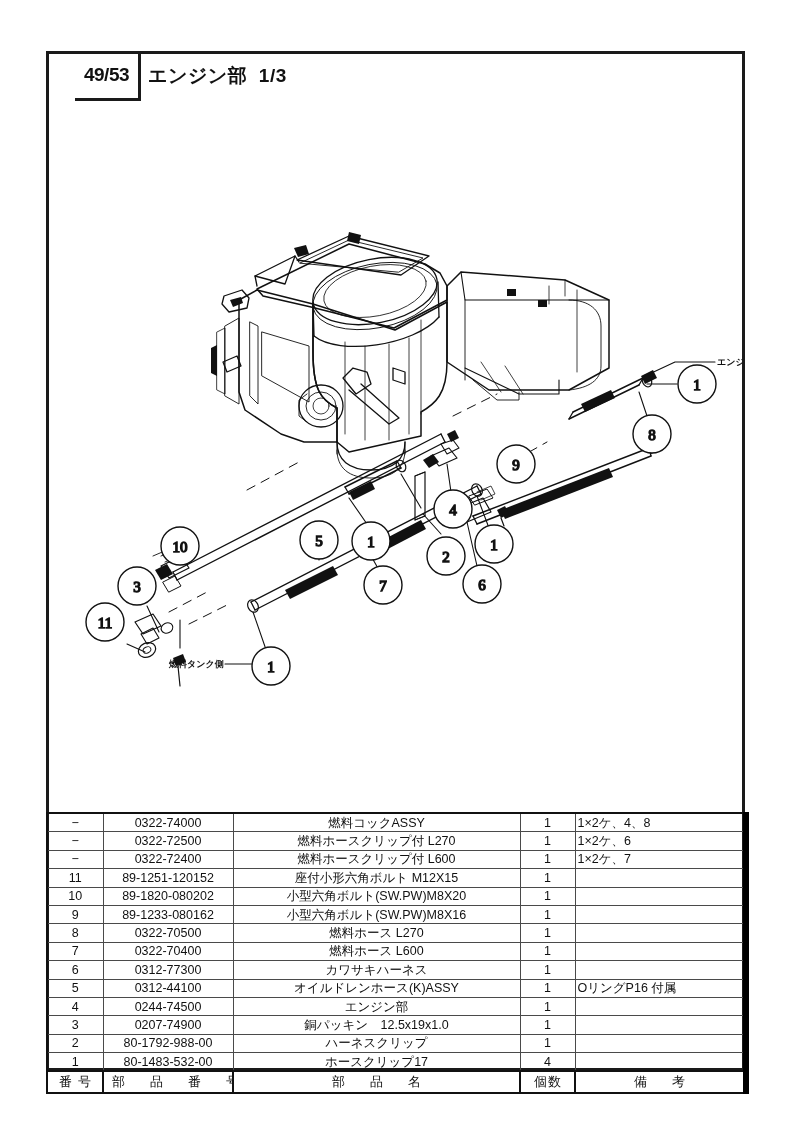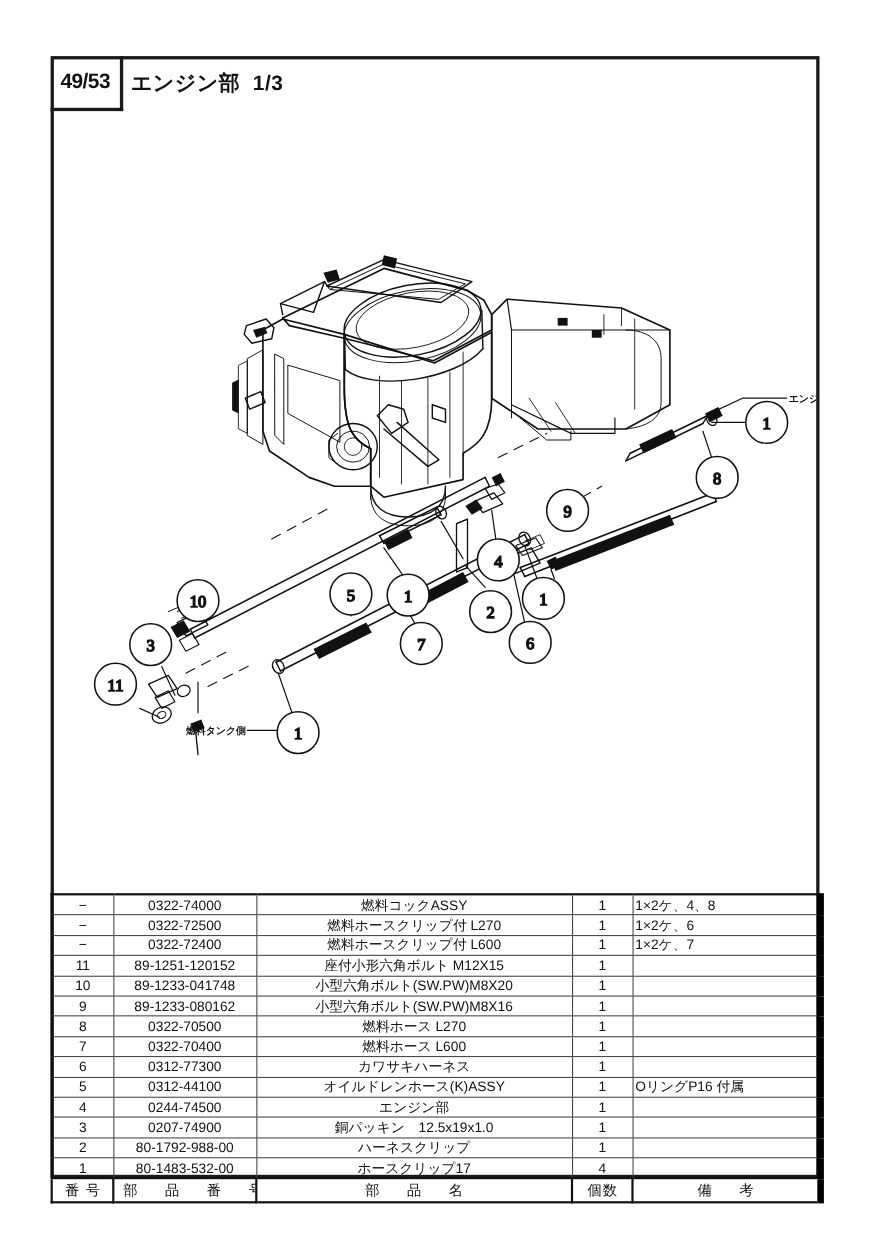--- a/index.html
+++ b/index.html
@@ -28,20 +28,21 @@
   }
 
   
   #title-block {
     position: absolute;
     left: 46px;
     top: 51px;
     height: 50px;
     display: flex;
     align-items: stretch;
+    padding-left: 29px;
   }
   #page-number-cell {
     width: 66px;
     border-right: 3px solid #1a1a1a;
     border-bottom: 3px solid #1a1a1a;
     display: flex;
     align-items: center;
     justify-content: center;
     font-weight: bold;
     font-size: 19px;
@@ -405,21 +406,21 @@
         </tr>
         <tr>
           <td class="no">11</td>
           <td class="pn">89-1251-120152</td>
           <td class="nm">座付小形六角ボルト M12X15</td>
           <td class="qty">1</td>
           <td class="rem"></td>
         </tr>
         <tr>
           <td class="no">10</td>
-          <td class="pn">89-1233-041748</td>
+          <td class="pn">89-1820-080202</td>
           <td class="nm">小型六角ボルト(SW.PW)M8X20</td>
           <td class="qty">1</td>
           <td class="rem"></td>
         </tr>
         <tr>
           <td class="no">9</td>
           <td class="pn">89-1233-080162</td>
           <td class="nm">小型六角ボルト(SW.PW)M8X16</td>
           <td class="qty">1</td>
           <td class="rem"></td>

